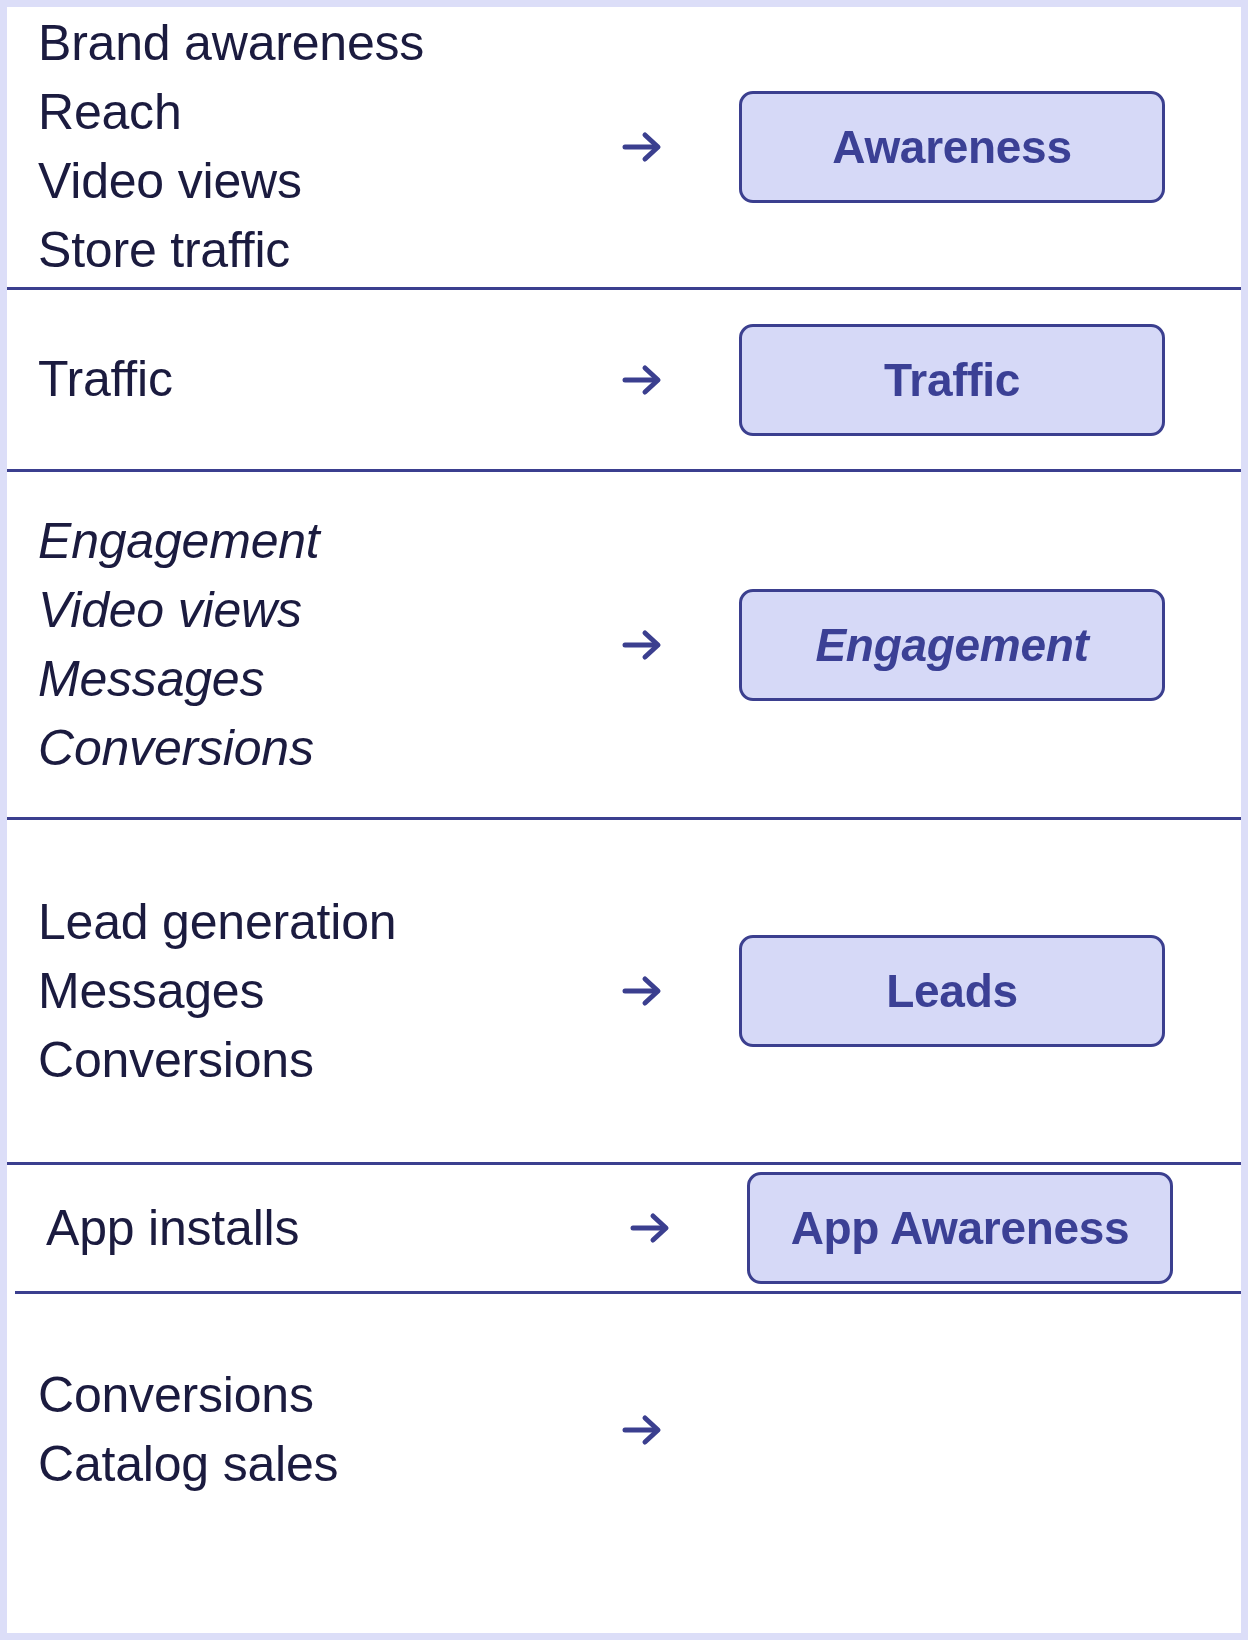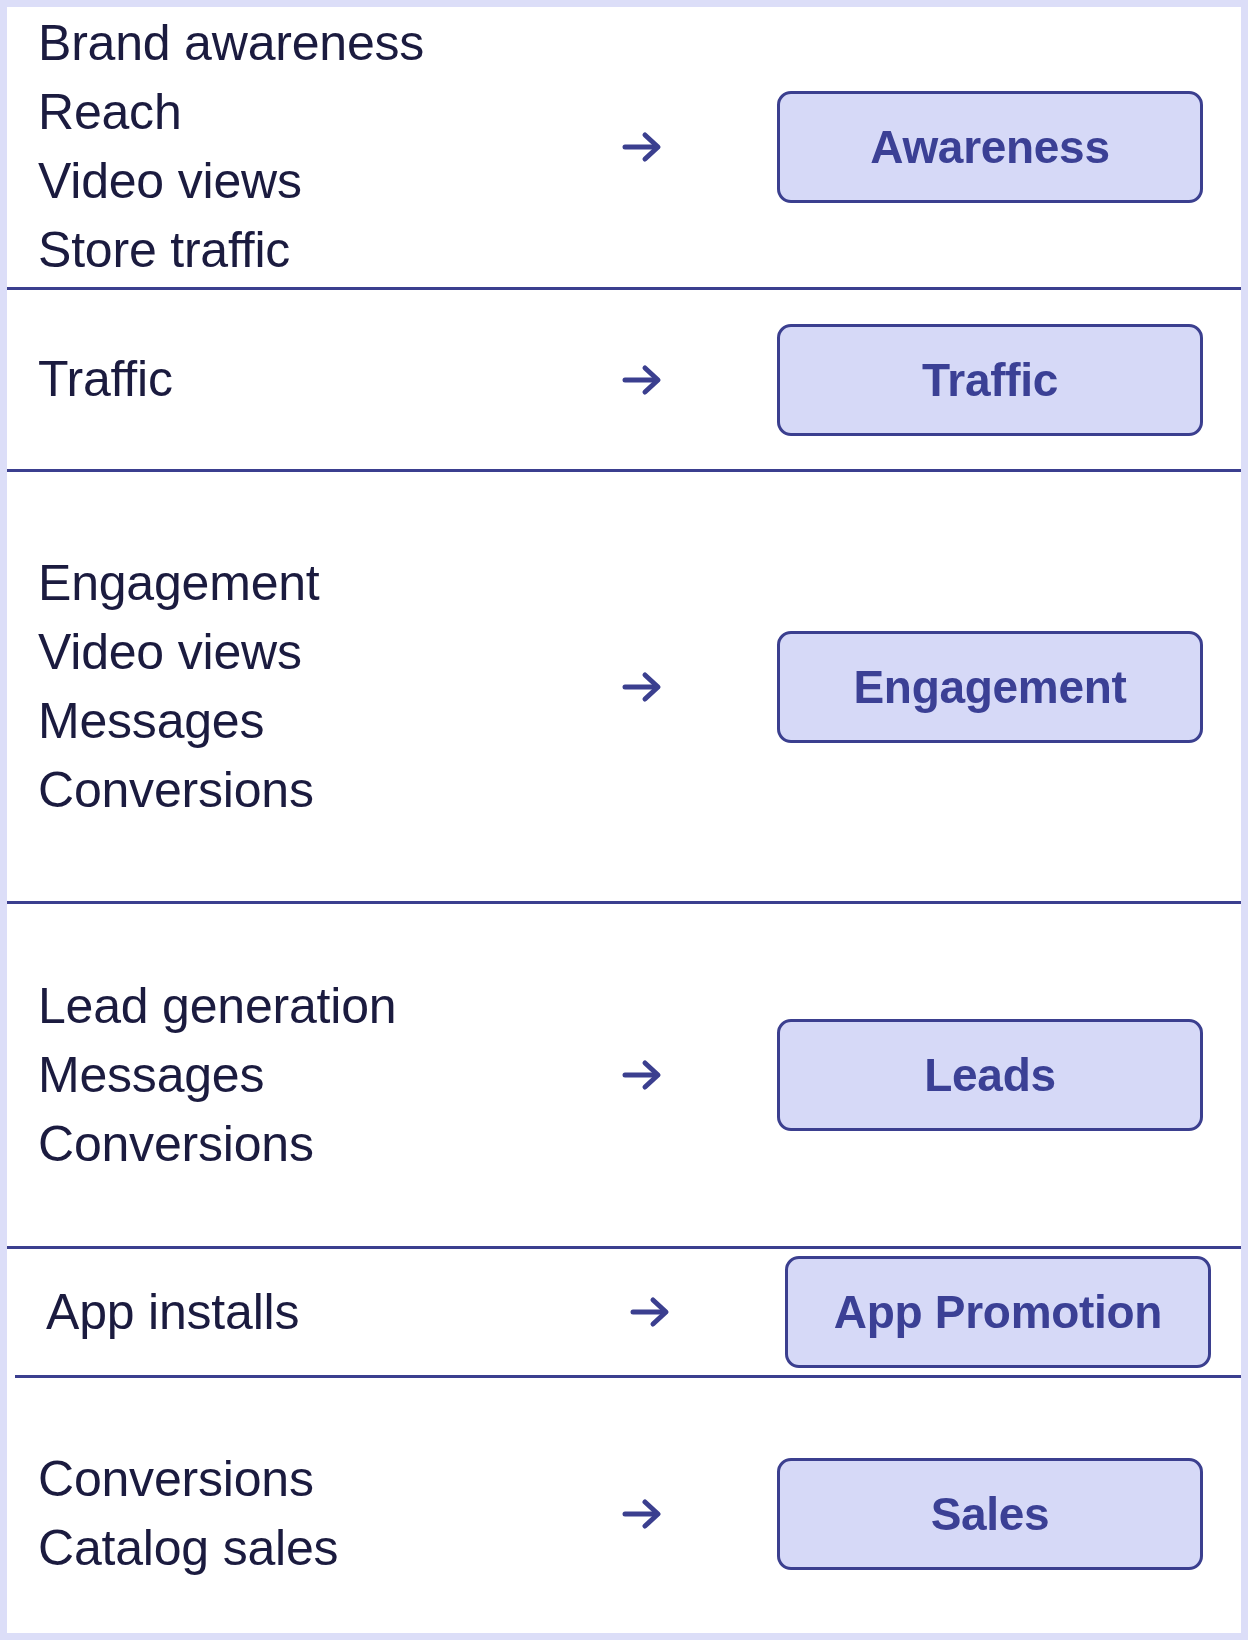--- a/index.html
+++ b/index.html
@@ -30,21 +30,21 @@
     background: #ffffff;
     border-bottom: 3px solid #3b3f8f;
   }
   .row:last-child {
     border-bottom: none;
   }
 
   
   .row.h-4line { height: 283px; }
   .row.h-1line { height: 182px; }
-  .row.h-4line-b { height: 432px; }
+  .row.h-4line-b { height: 348px; font-style: italic; }
   .row.h-3line { height: 345px; }
   .row.h-1line-b { height: 129px; margin-left: 8px; }
   .row.h-2line { height: 272px; }
 
   .objectives {
     flex: 0 0 auto;
     width: 540px;
     padding-left: 31px;
     box-sizing: border-box;
   }
@@ -67,21 +67,21 @@
   }
 
   .arrow-icon {
     display: block;
   }
 
   .badge-cell {
     flex: 1 1 auto;
     display: flex;
     align-items: center;
-    justify-content: center;
+    justify-content: flex-start;
   }
 
   .badge {
     box-sizing: border-box;
     width: 426px;
     height: 112px;
     background: #d6d9f7;
     border: 3px solid #3b3f8f;
     border-radius: 14px;
     display: flex;
@@ -174,33 +174,30 @@
     <div class="objectives">
       <div class="objective-line">App installs</div>
     </div>
     <div class="arrow-cell">
       <svg class="arrow-icon" width="48" height="48" viewBox="0 0 48 48" aria-hidden="true">
         <path d="M6 24 H38" stroke="#3b3f8f" stroke-width="5" stroke-linecap="round" fill="none"></path>
         <path d="M26 12 L39 24 L26 36" stroke="#3b3f8f" stroke-width="5" stroke-linecap="round" stroke-linejoin="round" fill="none"></path>
       </svg>
     </div>
     <div class="badge-cell">
-      <div class="badge">App Promotion</div>
+      <div class="badge">App Awareness</div>
     </div>
   </div>
 
   <div class="row h-2line" data-row-index="5">
     <div class="objectives">
       <div class="objective-line">Conversions</div>
       <div class="objective-line">Catalog sales</div>
     </div>
     <div class="arrow-cell">
       <svg class="arrow-icon" width="48" height="48" viewBox="0 0 48 48" aria-hidden="true">
         <path d="M6 24 H38" stroke="#3b3f8f" stroke-width="5" stroke-linecap="round" fill="none"></path>
         <path d="M26 12 L39 24 L26 36" stroke="#3b3f8f" stroke-width="5" stroke-linecap="round" stroke-linejoin="round" fill="none"></path>
       </svg>
     </div>
-    <div class="badge-cell">
-      <div class="badge">Sales</div>
-    </div>
   </div>
 
 </div>
 
 </body></html>

